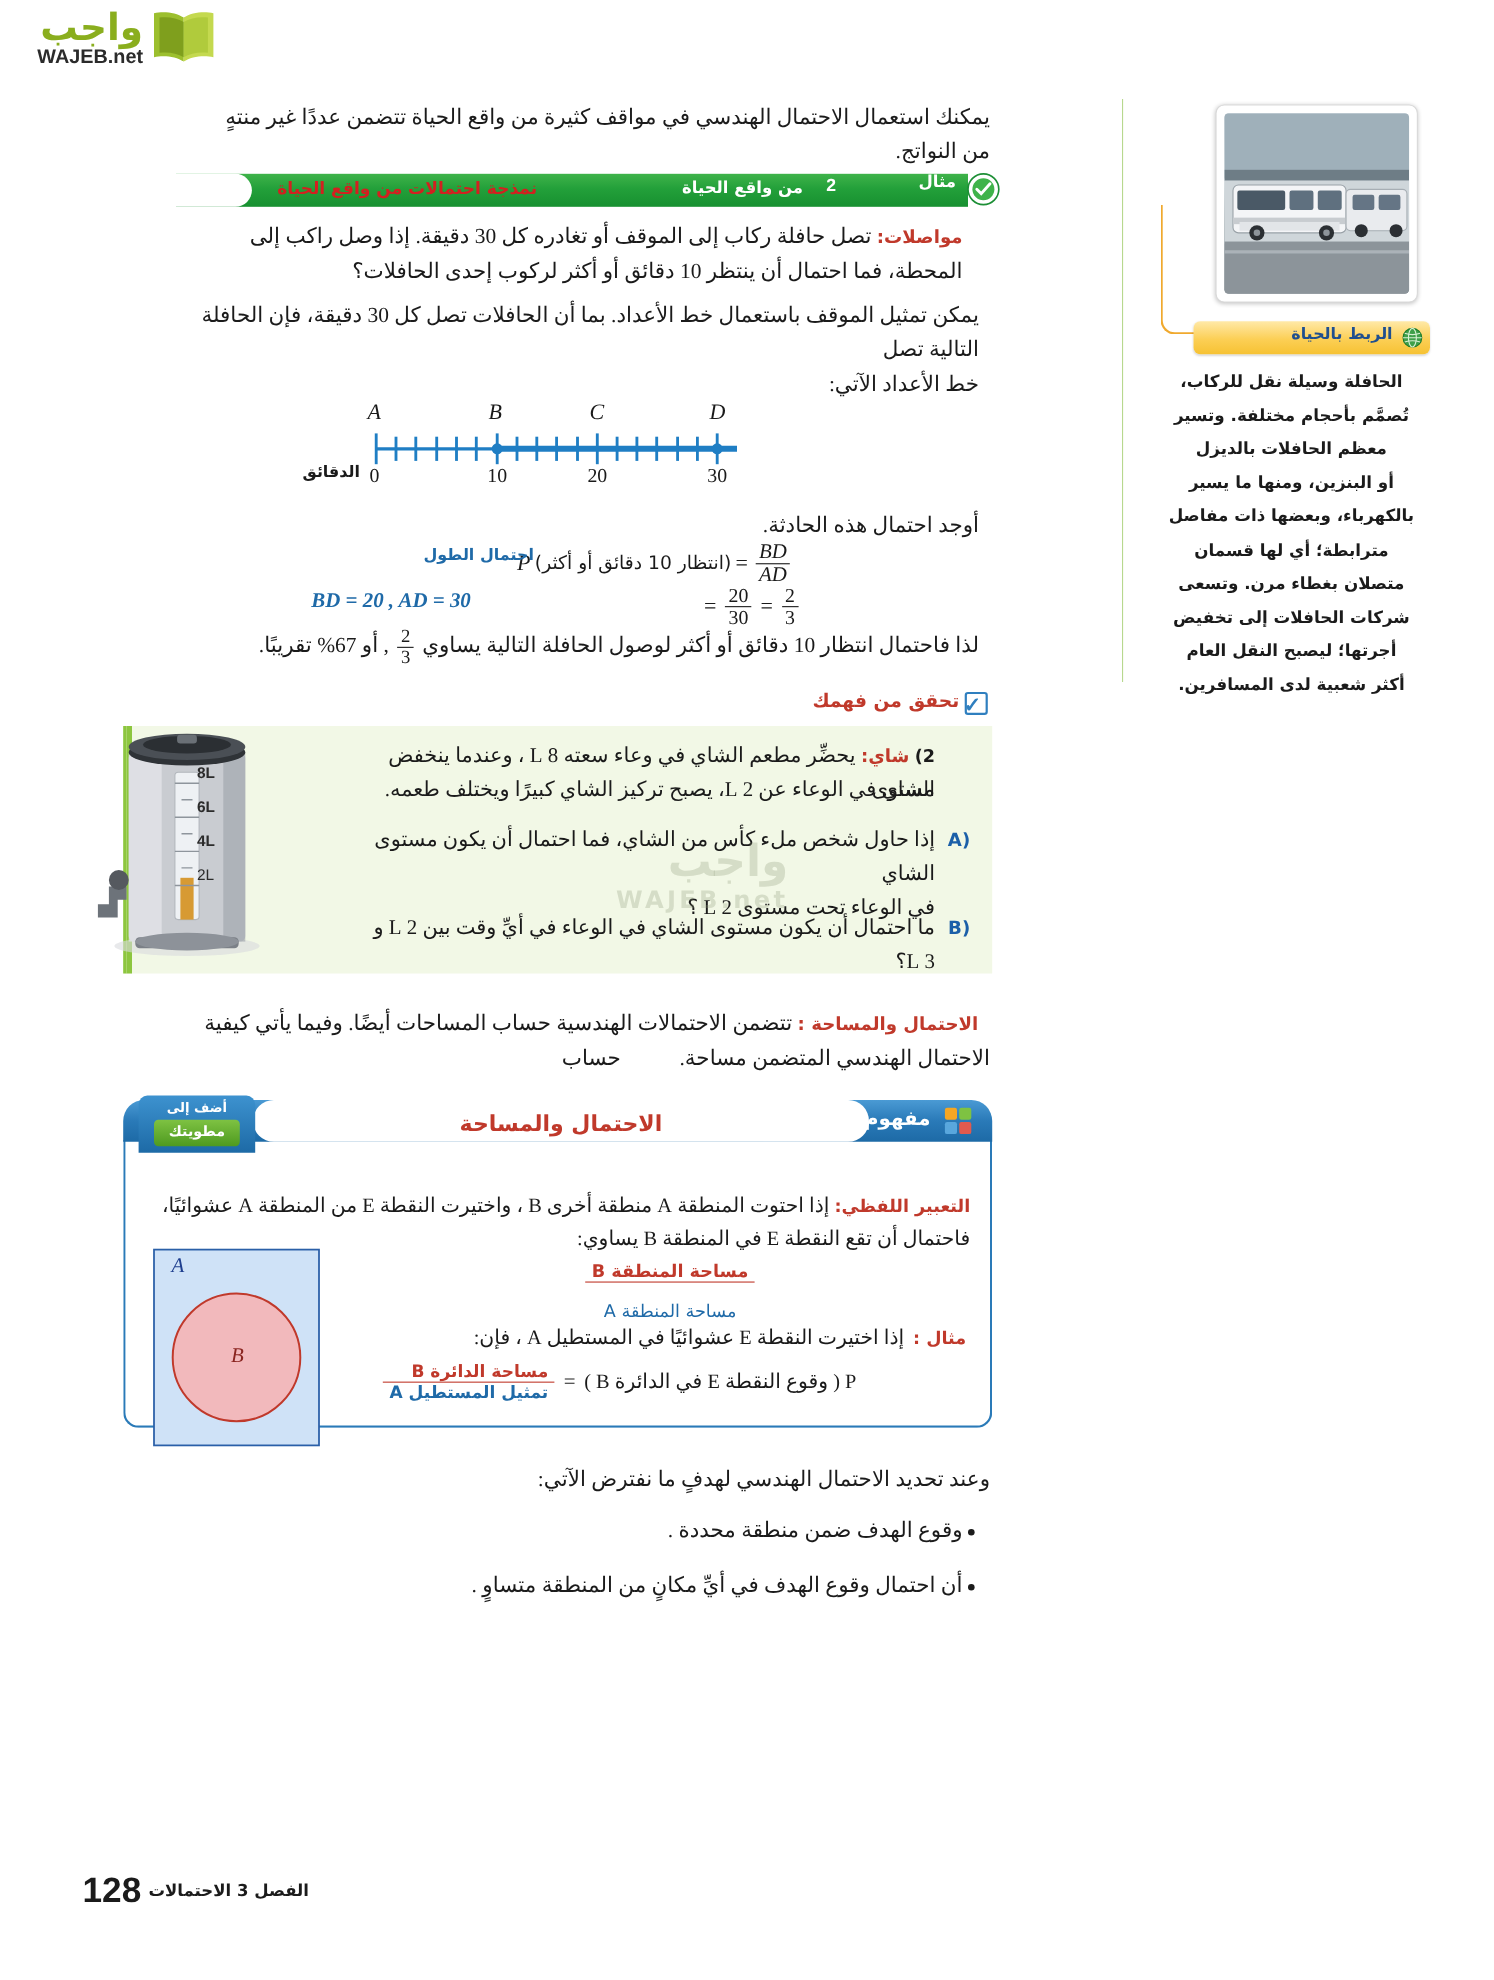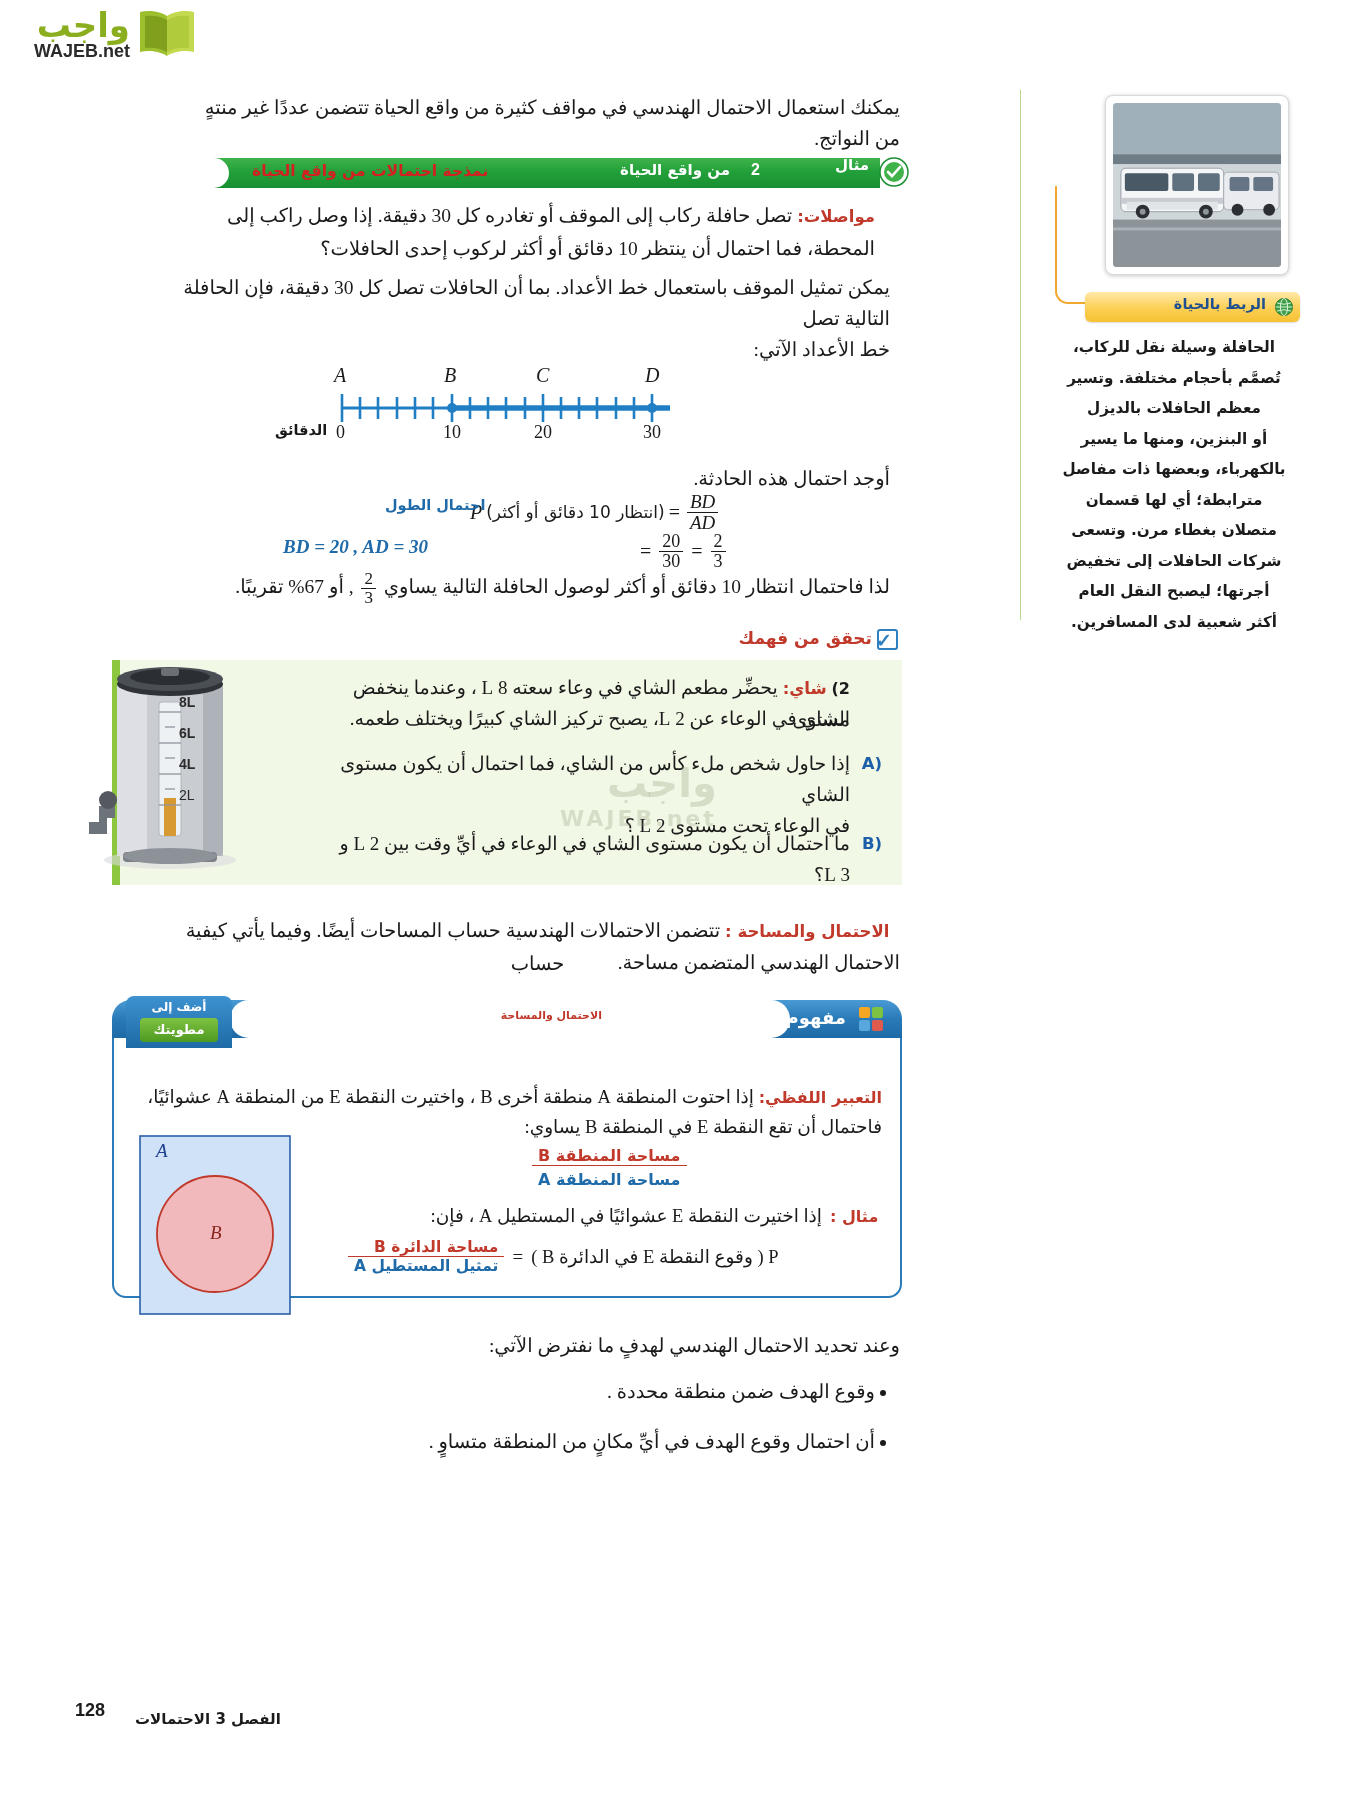--- a/index.html
+++ b/index.html
@@ -144,21 +144,21 @@
     position:absolute; left:118px; top:0px; width:560px; height:38px;
     background:#ffffff; border-radius:28px;
   }
   .concept-title {
     position:absolute; right:56px; top:7px;
     font-family:"DejaVu Sans", sans-serif; font-weight:bold; font-size:18px; color:#ffffff;
     white-space:nowrap;
   }
   .concept-sub {
     position:absolute; right:300px; top:9px;
-    font-family:"DejaVu Sans", sans-serif; font-weight:bold; font-size:11px; color:#c0392b;
+    font-family:"DejaVu Sans", sans-serif; font-weight:bold; font-size:20px; color:#c0392b;
     white-space:nowrap;
   }
   .concept-body {
     position:absolute; left:0; top:36px; width:790px; height:262px;
     background:#ffffff; border:2px solid #2a7ab8; border-top:none;
     border-radius:0 0 14px 14px;
   }
   .fold-tab {
     position:absolute; left:14px; top:-4px; width:106px; height:52px;
     background:linear-gradient(180deg,#3d92cf 0%, #1d6aa6 100%);
@@ -174,21 +174,21 @@
   .venn { position:absolute; left:22px; top:130px; width:178px; height:200px; }
 
   
   .bullet-dot {
     position:absolute; width:6px; height:6px; border-radius:50%;
     background:#1b1b1b;
   }
   
   .footer-num {
     position:absolute; left:75px; top:1700px;
-    font-family:"Liberation Sans", sans-serif; font-weight:bold; font-size:18px; color:#1b1b1b;
+    font-family:"Liberation Sans", sans-serif; font-weight:bold; font-size:32px; color:#1b1b1b;
   }
   .footer-txt {
     position:absolute; left:135px; top:1710px;
     font-family:"DejaVu Sans", sans-serif; font-weight:bold; font-size:15px; color:#1b1b1b;
     direction:rtl;
   }
   .wm {
     position:absolute; left:560px; top:760px;
     font-family:"DejaVu Sans", sans-serif; font-weight:bold;
     color:rgba(140,150,120,.28); pointer-events:none; user-select:none;
@@ -494,21 +494,21 @@
     <div style="position:absolute; left:20px; top:82px; width:750px; direction:rtl; text-align:right;
                 font-family:'Liberation Serif',serif; font-size:18.5px; line-height:30px;">
       <span class="ar" style="font-weight:bold; font-size:16px; color:#c0392b;">التعبير اللفظي:</span>
       <span>إذا احتوت المنطقة A منطقة أخرى B ، واختيرت النقطة E من المنطقة A عشوائيًا،</span>
     </div>
     <div style="position:absolute; left:20px; top:112px; width:750px; direction:rtl; text-align:right;
                 font-family:'Liberation Serif',serif; font-size:18.5px; line-height:30px;">فاحتمال أن تقع النقطة E في المنطقة B يساوي:</div>
 
     <div style="position:absolute; left:420px; top:146px; text-align:center; direction:rtl;">
       <div class="ar" style="font-weight:bold; font-size:16px; color:#c0392b; padding:0 6px;">مساحة المنطقة B</div>
-      <div class="ar" style="font-weight:bold; font-size:16px; color:#1f6aa8; padding:4px 6px; border-top:1.6px solid #c0392b;">مساحة المنطقة A</div>
+      <div class="ar" style="font-weight:normal; font-size:16px; color:#1f6aa8; padding:16px 6px; border-top:1.6px solid #c0392b;">مساحة المنطقة A</div>
     </div>
 
     <div style="position:absolute; left:260px; top:205px; width:450px; direction:rtl; text-align:right;
                 font-family:'Liberation Serif',serif; font-size:18.5px;">إذا اختيرت النقطة E عشوائيًا في المستطيل A ، فإن:</div>
     <div class="ar" style="position:absolute; left:718px; top:207px; font-weight:bold; font-size:16px; color:#c0392b; direction:rtl;">مثال :</div>
 
     <div style="position:absolute; left:236px; top:238px; display:flex; align-items:center; gap:8px; direction:rtl;">
       <span style="font-family:'Liberation Serif',serif; font-size:18.5px; direction:rtl;">P ( وقوع النقطة E في الدائرة B )</span>
       <span style="font-family:'Liberation Serif',serif; font-size:19px;">=</span>
       <span style="display:inline-flex; flex-direction:column; align-items:center; text-align:center;">

